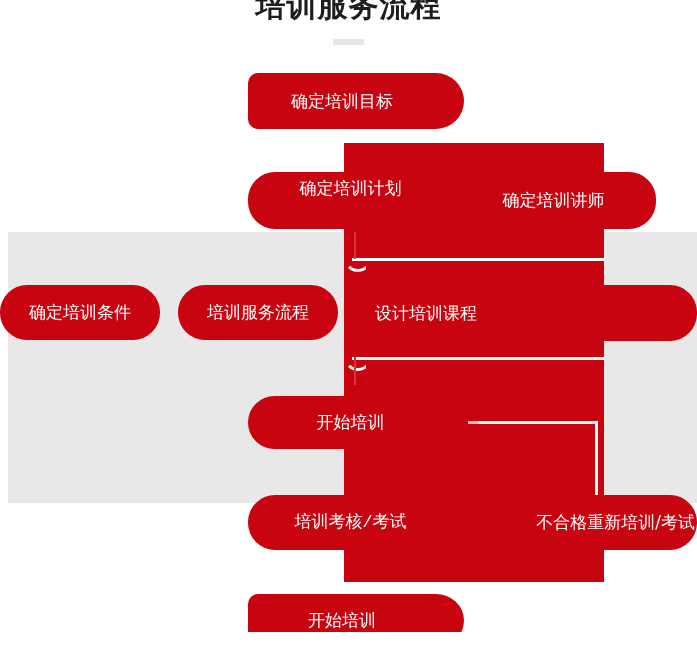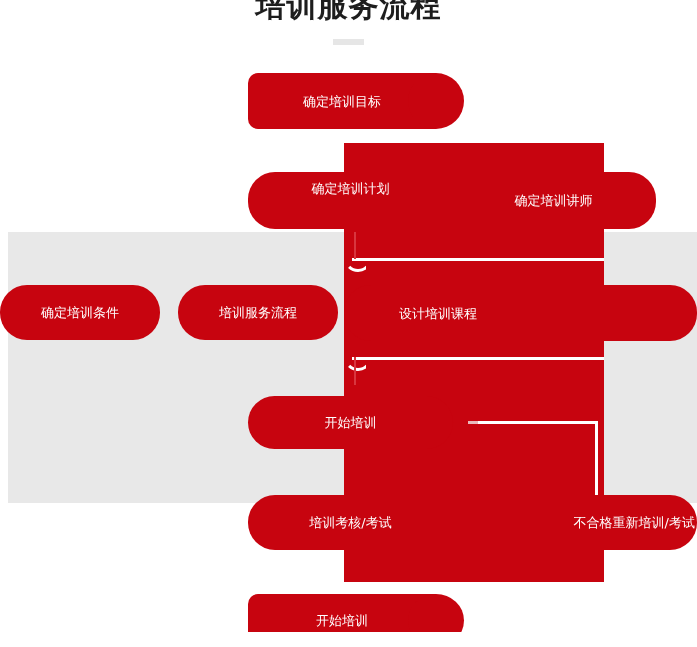--- a/index.html
+++ b/index.html
@@ -114,21 +114,21 @@
     width: 10px;
     height: 3px;
     background: #e9b9bc;
   }
 
   
   .node {
     position: absolute;
     background: #c7040f;
     color: #ffffff;
-    font-size: 13px;
+    font-size: 17px;
     line-height: 1;
     display: flex;
     align-items: center;
     justify-content: center;
     white-space: nowrap;
     box-sizing: border-box;
   }
   
   .node.tag {
     border-top-left-radius: 10px;
@@ -194,30 +194,30 @@
 
   <div class="node pill" style="left:0px; top:285px; width:160px; height:55px;">
     <span class="label">确定培训条件</span>
   </div>
 
   <div class="node pill" style="left:178px; top:285px; width:160px; height:55px;">
     <span class="label">培训服务流程</span>
   </div>
 
   <div class="node bar" style="left:344px; top:285px; width:353px; height:56px;"></div>
-  <div class="node" style="left:344px; top:285px; width:188px; height:56px; background:transparent;">
+  <div class="node" style="left:332px; top:285px; width:188px; height:56px; background:transparent;">
     <span class="label">设计培训课程</span>
   </div>
 
   <div class="node bar" style="left:248px; top:396px; width:205px; height:53px;">
     <span class="label">开始培训</span>
   </div>
 
   <div class="node bar" style="left:248px; top:495px; width:449px; height:55px;"></div>
-  <div class="node" style="left:248px; top:495px; width:205px; height:55px; background:transparent;">
+  <div class="node" style="left:248px; top:495px; width:205px; height:55px; background:transparent;font-family:Liberation Mono, monospace;">
     <span class="label">培训考核/考试</span>
   </div>
   <div class="node" style="left:490px; top:495px; width:205px; height:55px; background:transparent;justify-content:flex-end;">
     <span class="label">不合格重新培训/考试</span>
   </div>
 
   <div class="node tag" style="left:248px; top:594px; width:188px; height:53px;">
     <span class="label">开始培训</span>
   </div>
 

